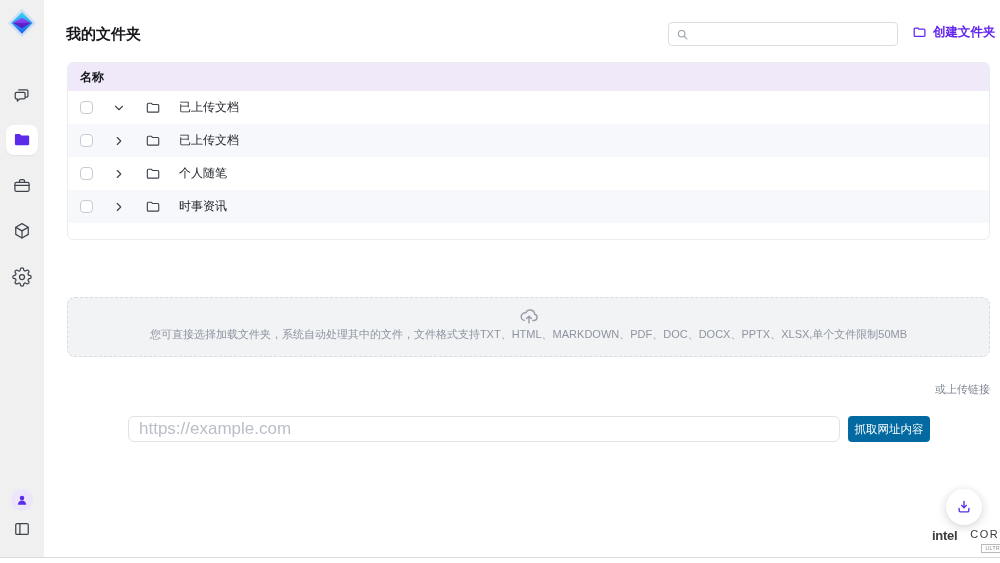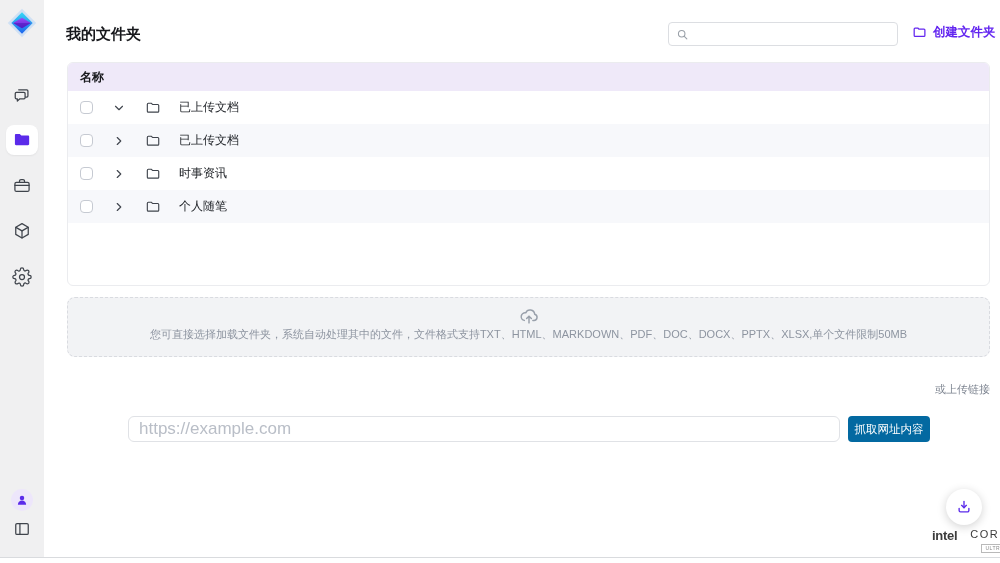--- a/index.html
+++ b/index.html
@@ -19,21 +19,21 @@
 
   
   .page-title { position:absolute; left:66px; top:25px; font-size:15px; font-weight:700; color:#17181C; }
   .search { position:absolute; left:668px; top:22px; width:230px; height:24px; border:1px solid #DCDEE2; border-radius:4px; background:#fff; display:flex; align-items:center; padding-left:7px; }
   .search svg { width:13px; height:13px; color:#9AA0A8; flex:none; }
   .search input { border:none; outline:none; flex:1; height:100%; font-size:11px; padding:0 6px; background:transparent; color:#333; }
   .create-btn { position:absolute; left:912px; top:24px; display:flex; align-items:center; gap:6px; background:none; border:none; color:#6326F0; font-family:inherit; font-size:12.5px; font-weight:700; cursor:pointer; }
   .create-btn svg { width:15px; height:15px; }
 
   
-  .ftable { position:absolute; left:67px; top:62px; width:923px; height:224px; border:1px solid #EBECEF; border-radius:6px; background:#fff; overflow:hidden; }
+  .ftable { position:absolute; left:67px; top:62px; width:923px; height:178px; border:1px solid #EBECEF; border-radius:6px; background:#fff; overflow:hidden; }
   .thead { height:28px; background:#EFE9F9; display:flex; align-items:center; padding-left:12px; font-size:12px; font-weight:700; color:#17181C; }
   .trow { height:33px; display:flex; align-items:center; padding-left:12px; gap:19px; cursor:pointer; }
   .tbody .trow:nth-child(even) { background:#F7F8FB; }
   .cbx { width:13px; height:13px; border:1.2px solid #C6CAD2; border-radius:4px; background:#fff; flex:none; }
   .chev { width:14px; height:14px; color:#42474F; flex:none; display:flex; }
   .chev svg { width:14px; height:14px; transition:transform .1s; }
   .trow.expanded .chev svg { transform:rotate(90deg); }
   .fico { width:16px; height:16px; color:#3F444C; flex:none; display:flex; }
   .fico svg { width:16px; height:16px; }
   .rlabel { font-size:12px; color:#23262B; margin-left:-1px; }
@@ -200,35 +200,35 @@
         <span class="chev">
             <svg viewBox="0 0 24 24" fill="none" stroke="currentColor" stroke-width="2" stroke-linecap="round" stroke-linejoin="round">
               <path d="M9 6l6 6-6 6"></path>
             </svg>
           </span>
         <span class="fico">
             <svg viewBox="0 0 24 24" fill="none" stroke="currentColor" stroke-width="1.7" stroke-linejoin="round">
               <path d="M3.5 6.2c0-.8.6-1.4 1.4-1.4h4.4l1.9 1.9h8c.8 0 1.4.6 1.4 1.4v8.7c0 .8-.6 1.4-1.4 1.4H4.9c-.8 0-1.4-.6-1.4-1.4z"></path>
             </svg>
           </span>
+        <span class="rlabel">个人随笔</span>
+      </div>
+      <div class="trow">
+        <span class="cbx"></span>
+        <span class="chev">
+            <svg viewBox="0 0 24 24" fill="none" stroke="currentColor" stroke-width="2" stroke-linecap="round" stroke-linejoin="round">
+              <path d="M9 6l6 6-6 6"></path>
+            </svg>
+          </span>
+        <span class="fico">
+            <svg viewBox="0 0 24 24" fill="none" stroke="currentColor" stroke-width="1.7" stroke-linejoin="round">
+              <path d="M3.5 6.2c0-.8.6-1.4 1.4-1.4h4.4l1.9 1.9h8c.8 0 1.4.6 1.4 1.4v8.7c0 .8-.6 1.4-1.4 1.4H4.9c-.8 0-1.4-.6-1.4-1.4z"></path>
+            </svg>
+          </span>
         <span class="rlabel">时事资讯</span>
-      </div>
-      <div class="trow">
-        <span class="cbx"></span>
-        <span class="chev">
-            <svg viewBox="0 0 24 24" fill="none" stroke="currentColor" stroke-width="2" stroke-linecap="round" stroke-linejoin="round">
-              <path d="M9 6l6 6-6 6"></path>
-            </svg>
-          </span>
-        <span class="fico">
-            <svg viewBox="0 0 24 24" fill="none" stroke="currentColor" stroke-width="1.7" stroke-linejoin="round">
-              <path d="M3.5 6.2c0-.8.6-1.4 1.4-1.4h4.4l1.9 1.9h8c.8 0 1.4.6 1.4 1.4v8.7c0 .8-.6 1.4-1.4 1.4H4.9c-.8 0-1.4-.6-1.4-1.4z"></path>
-            </svg>
-          </span>
-        <span class="rlabel">个人随笔</span>
       </div>
     </div>
   </section>
 
   <section class="dropzone">
     <svg class="cloud" viewBox="0 0 24 24" fill="none" stroke="currentColor" stroke-width="1.6" stroke-linecap="round" stroke-linejoin="round">
       <path d="M16.2 16.8h1.3a3.4 3.4 0 0 0 .7-6.7A5.1 5.1 0 0 0 8.4 8.6a3.9 3.9 0 0 0-1.5 8.2"></path>
       <path d="M12 19.5v-7"></path>
       <path d="M9.4 14.8l2.6-2.6 2.6 2.6"></path>
     </svg>

